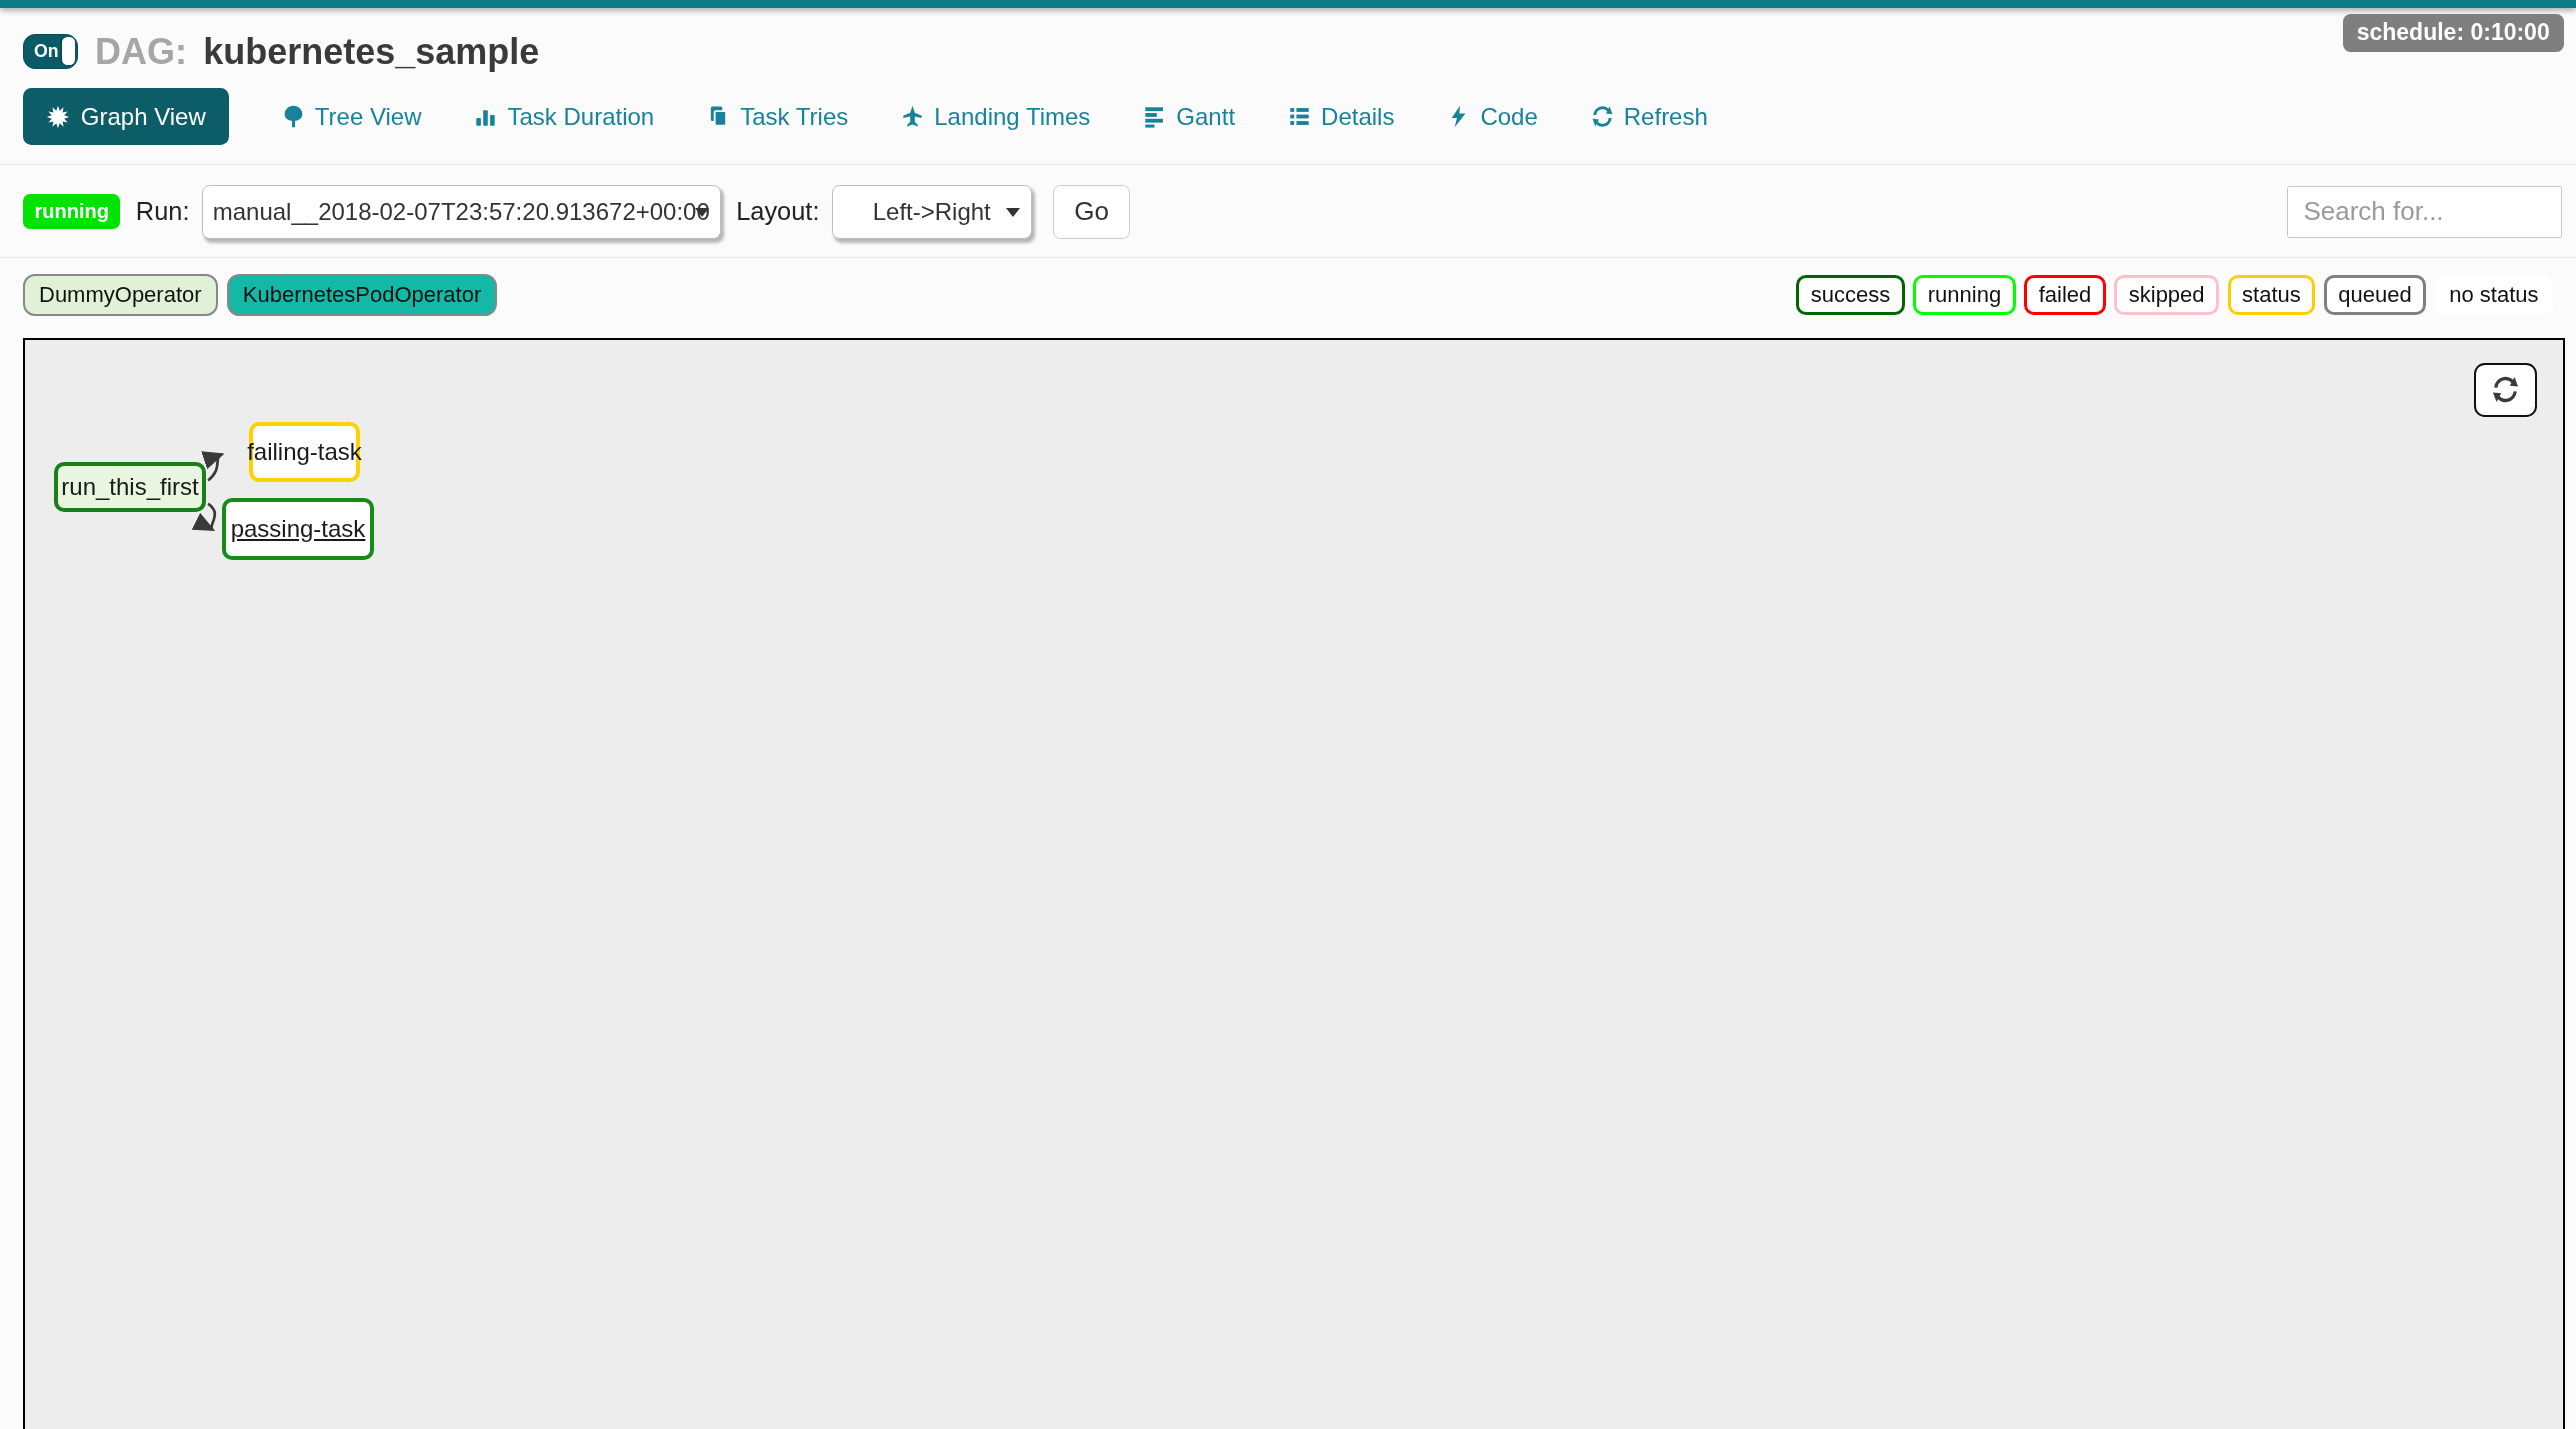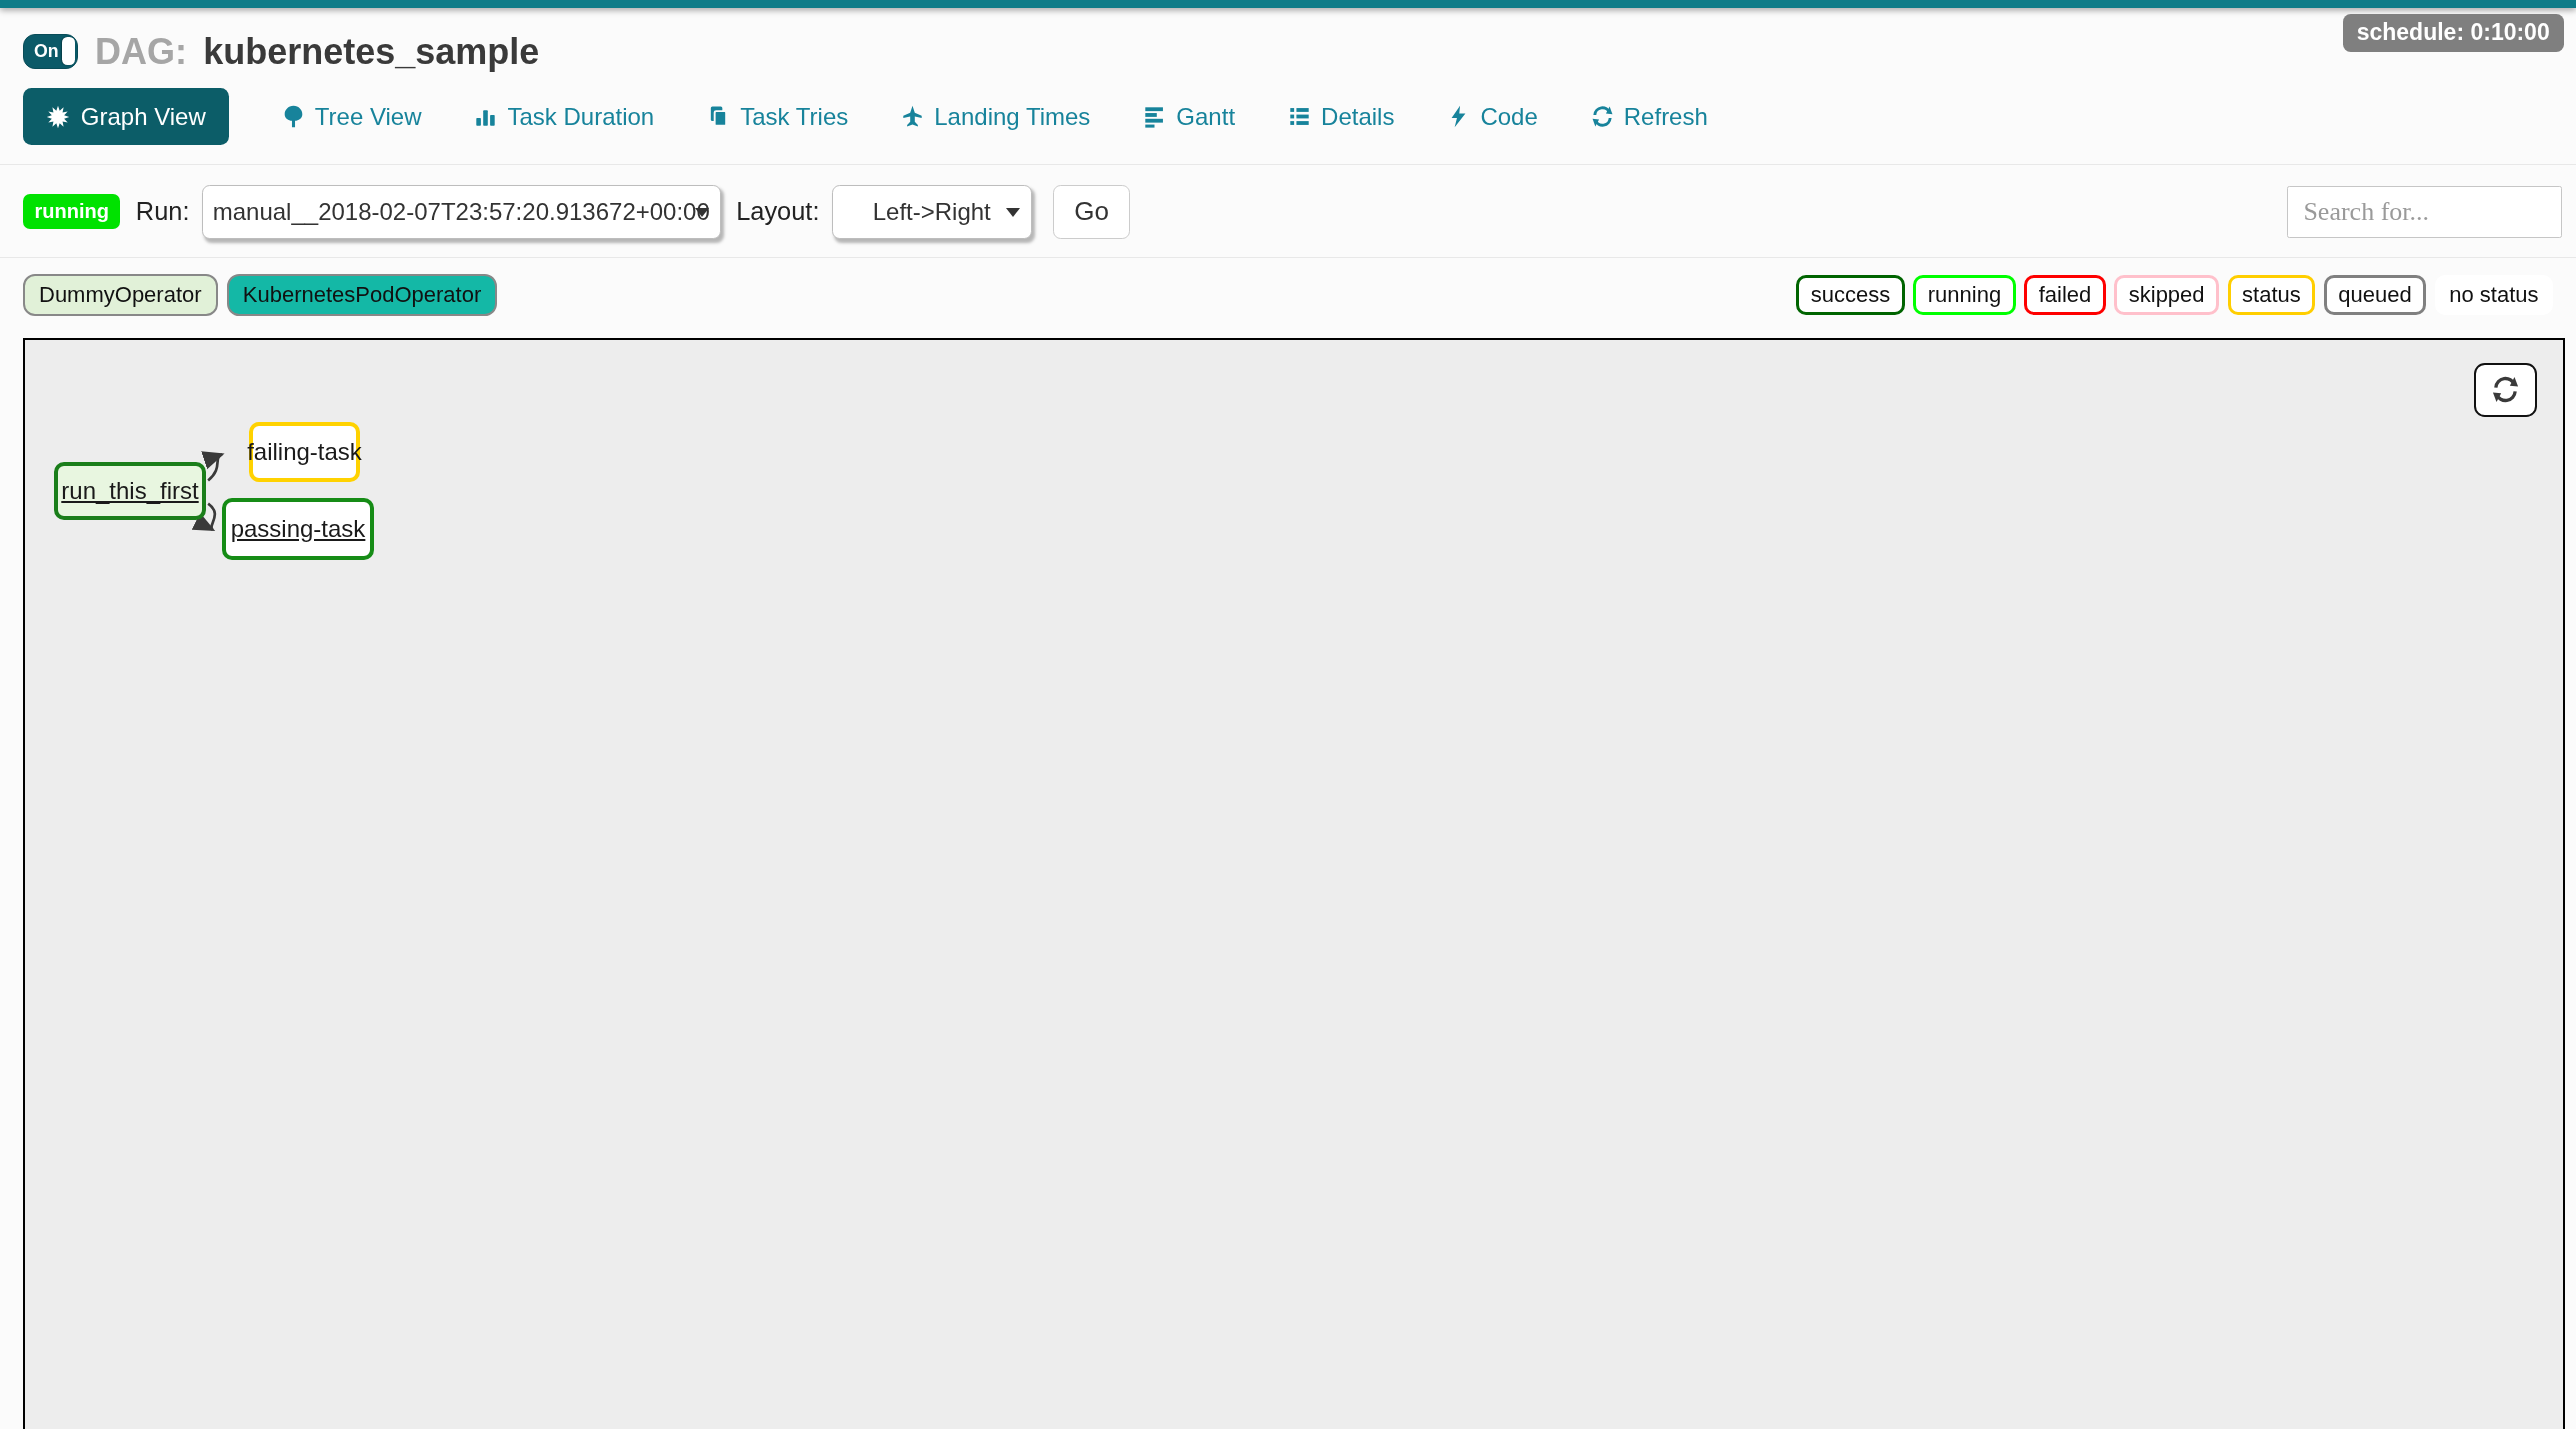--- a/index.html
+++ b/index.html
@@ -75,21 +75,21 @@
     margin-left: 17px; height: 54px; padding: 0 20px;
     background: #fff; border: 1.5px solid #ccc; border-radius: 7.7px;
     font-size: 26px; color: #333; cursor: pointer;
     font-family: "Liberation Sans", sans-serif;
   }
   .spacer { flex: 1; }
   .search-input {
     width: 275px; height: 52px; padding: 0 15.4px;
     border: 1.5px solid #c6c6c6; border-radius: 2.3px;
     font-size: 26px; color: #555; background: #fff;
-    font-family: Liberation Serif, serif;
+    font-family: Liberation Sans, sans-serif;
   }
   .search-input::placeholder { color: #9a9a9a; }
   
   .legend-row { display: flex; align-items: center; margin-top: 15.4px; padding: 0 23px 0 23px; }
   .op-pill {
     font-size: 22px; color: #111; background: #14b8a6;
     border: 2.3px solid #888; border-radius: 12.3px;
     padding: 6.2px 14px; margin-right: 9.2px;
   }
   .op-dummy { background: #e1f1d8; border-radius: 12px; }
@@ -113,22 +113,22 @@
     background: #ededed;
     border: 2.3px solid #000;
   }
   .edges { position: absolute; left: 0; top: 0; width: 100%; height: 100%; }
   .node {
     position: absolute; background: #fff;
     border: 4.6px solid; border-radius: 10px;
     display: flex; align-items: center; justify-content: center;
     font-size: 24px; color: #1a1a1a; cursor: pointer; white-space: nowrap;
   }
-  .node-run-this-first { left: 29px; top: 122px; width: 152px; height: 58px;
-    border-color: #1a7e1a; background: #e8f6e0; text-decoration: underline; }
+  .node-run-this-first { left: 29px; top: 122px; width: 152px; height: 50px;
+    border-color: #1a7e1a; background: #e8f6e0; }
   .node-failing-task  { left: 206px; top: 82px; width: 111px; height: 60px;
     border-color: #ffd200; margin-left: 18px; }
   .node-passing-task  { left: 197px; top: 158px; width: 152px; height: 62px;
     border-color: #168c16; text-decoration: underline; }
   .graph-refresh-btn {
     position: absolute; top: 23px; right: 26px; width: 63px; height: 54px;
     background: #fff; border: 2.3px solid #111; border-radius: 10.8px;
     display: flex; align-items: center; justify-content: center;
     color: #3a3a3a; cursor: pointer;
   }

